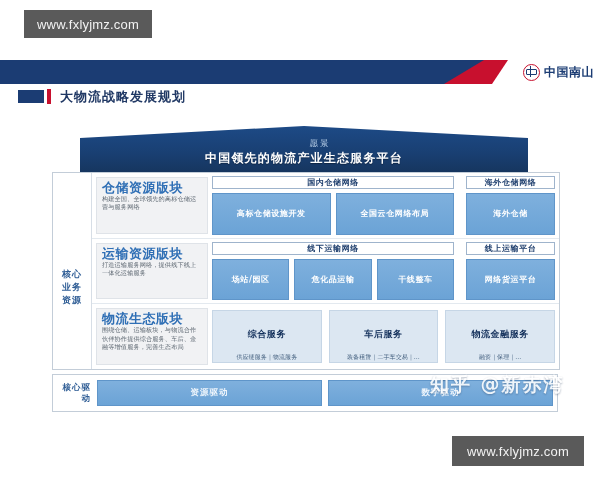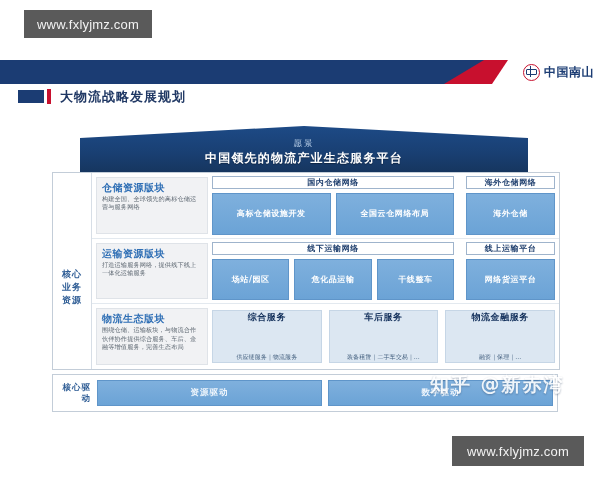--- a/index.html
+++ b/index.html
@@ -90,21 +90,21 @@
   
   #roof{
     position:absolute;left:28px;top:0;width:448px;height:46px;
   }
   #roof-shape{
     position:absolute;left:0;top:0;width:448px;height:46px;
     background:linear-gradient(180deg,#1d4a86 0%,#193f72 60%,#16365f 100%);
     clip-path:polygon(50% 0,100% 26%,100% 100%,0 100%,0 26%);
   }
   #roof-vision{
-    position:absolute;left:0;top:12px;width:448px;text-align:center;
+    position:absolute;left:16px;top:12px;width:448px;text-align:center;
     color:#bcd2ea;font-size:8.5px;letter-spacing:2px;
   }
   #roof-main{
     position:absolute;left:0;top:24px;width:448px;text-align:center;
     color:#ffffff;font-size:12px;font-weight:bold;letter-spacing:1.2px;
     text-shadow:0 1px 1px rgba(0,0,0,.35);
   }
 
   
   #house{
@@ -125,21 +125,21 @@
   .band{display:flex;flex:1;min-height:0;}
   .band + .band{border-top:1px solid #e3e9ef;}
 
   
   .blk-desc{
     width:112px;flex:0 0 112px;
     background:#f1f2f4;border:1px solid #dfe3e8;
     margin:4px 3px 4px 4px;padding:4px 5px;box-sizing:border-box;
   }
   .blk-desc-title{
-    font-size:10px;font-weight:bold;color:#2f6fb5;letter-spacing:.5px;
+    font-size:13px;font-weight:bold;color:#2f6fb5;letter-spacing:.5px;
     margin-bottom:2px;line-height:11px;
   }
   .blk-desc-body{
     font-size:6.2px;color:#5c6670;line-height:8.2px;letter-spacing:.1px;
   }
 
   
   .blk-content{flex:1;display:flex;min-width:0;padding:3px 4px 3px 1px;box-sizing:border-box;gap:12px;}
   .grp{display:flex;flex-direction:column;min-width:0;}
   .grp.wide{flex:3.05;}
@@ -158,21 +158,21 @@
     display:flex;align-items:center;justify-content:center;text-align:center;
     color:#ffffff;font-size:8px;font-weight:bold;letter-spacing:.6px;
     box-sizing:border-box;
   }
 
   
   .blk-content.eco{gap:7px;padding:6px 4px 6px 1px;}
   .eco-cell{
     flex:1;min-width:0;
     background:#dce7f2;border:1px solid #c6d6e6;
-    display:flex;flex-direction:column;align-items:center;justify-content:space-between;
+    display:flex;flex-direction:column;align-items:center;justify-content:flex-end;
     box-sizing:border-box;
     gap:10px;
   }
   .eco-title{font-size:9px;font-weight:bold;color:#14315c;letter-spacing:.6px;}
   .eco-sub{font-size:6px;color:#44607f;margin-top:2px;letter-spacing:.1px;}
 
   
   #base{
     position:absolute;left:0;top:248px;width:506px;height:38px;
     border:1px solid #c3cdd8;background:#ffffff;display:flex;align-items:center;

